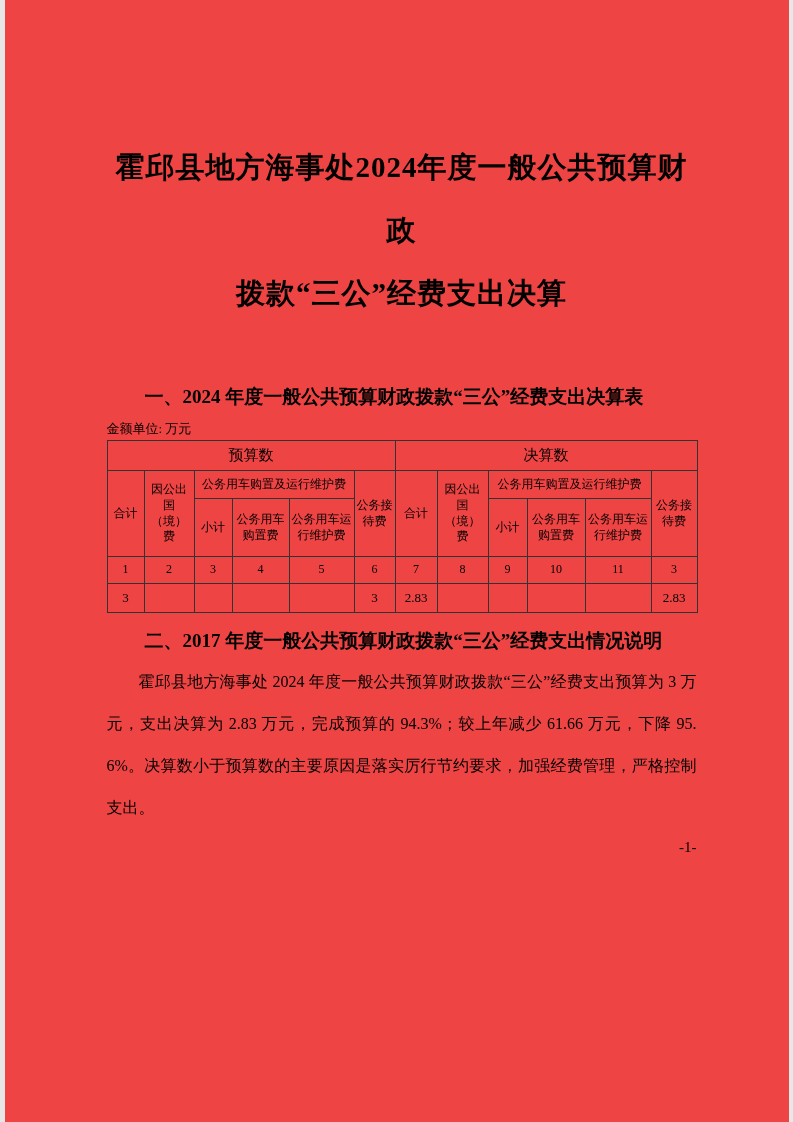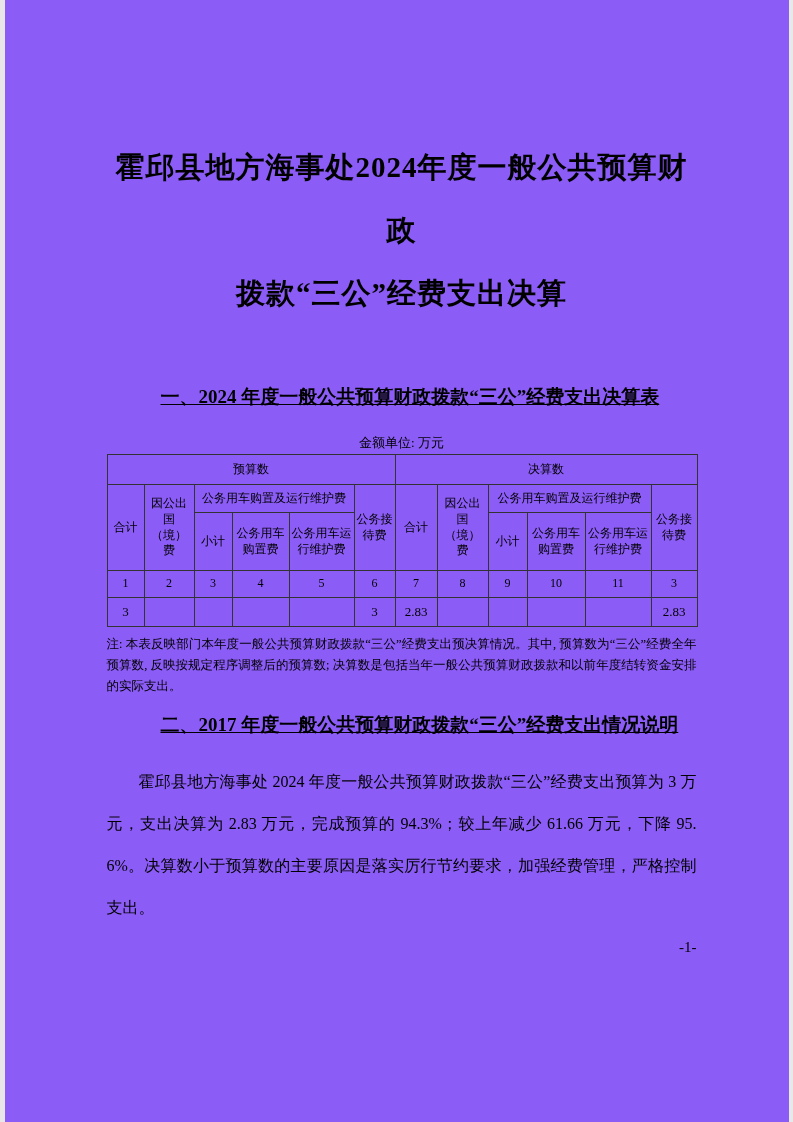--- a/index.html
+++ b/index.html
@@ -1,73 +1,72 @@
 <!DOCTYPE html>
 <html><head>
 <meta charset="utf-8">
 <style>
   * { box-sizing: border-box; }
   html, body { margin: 0; padding: 0; background: #e8e8e8; }
   .page {
     width: 784px;
     height: 1122px;
     margin: 0 auto;
-    background: #8b5cf6;
+    background: #ef4444;
     position: relative;
     font-family: "Liberation Serif", "DejaVu Serif", serif;
     color: #000;
     overflow: hidden;
   }
   .content {
     width: 590px;
     margin-left: 102px;
   }
   .doc-title {
     margin: 136px 0 0 0;
     font-size: 29px;
     font-weight: bold;
     text-align: center;
     line-height: 63px;
     letter-spacing: 1px;
   }
   .doc-title .title-line { display: block; }
   .h-sec {
-    margin: 16px;
+    margin: 0;
     font-size: 19px;
     font-weight: bold;
     line-height: 40px;
     text-indent: 2em;
     text-align: justify;
     word-break: break-all;
-    text-decoration: underline;
   }
   .h-sec1 { margin-top: 52px; }
   .h-sec2 { margin-top: 8px; }
   .unit-note {
     margin: 2px 0 2px 0;
     font-size: 13px;
     line-height: 19px;
-    text-align: center;
+    text-align: left;
   }
   table.budget-table {
     width: 590px;
     border-collapse: collapse;
     table-layout: fixed;
   }
   table.budget-table td {
     border: 1px solid #333;
     text-align: center;
     vertical-align: middle;
     font-size: 12px;
     line-height: 1.3;
     padding: 1px 2px;
     word-break: break-all;
     overflow: hidden;
   }
-  tr.row-group td { height: 30px; font-size: 12px; }
+  tr.row-group td { height: 30px; font-size: 15px; }
   tr.row-h2 td { height: 28px; margin-top: 7px; }
   tr.row-h3 td { height: 58px; }
   tr.row-index td { height: 27px; }
   tr.row-data td { height: 29px; font-size: 13px; }
   .table-note {
     margin: 7px 0 0 0;
     font-size: 12.5px;
     line-height: 21px;
     text-align: justify;
     word-break: break-all;
@@ -163,21 +162,20 @@
           <td>2.83</td>
           <td></td>
           <td></td>
           <td></td>
           <td></td>
           <td>2.83</td>
         </tr>
       </tbody>
     </table>
 
-    <p class="table-note">注: 本表反映部门本年度一般公共预算财政拨款“三公”经费支出预决算情况。其中, 预算数为“三公”经费全年预算数, 反映按规定程序调整后的预算数; 决算数是包括当年一般公共预算财政拨款和以前年度结转资金安排的实际支出。</p>
 
     <p class="h-sec h-sec2">二、2017 年度一般公共预算财政拨款“三公”经费支出情况说明</p>
 
 
     <p class="body-para">霍邱县地方海事处 2024 年度一般公共预算财政拨款“三公”经费支出预算为 3 万元，支出决算为 2.83 万元，完成预算的 94.3%；较上年减少 61.66 万元，下降 95.6%。决算数小于预算数的主要原因是落实厉行节约要求，加强经费管理，严格控制支出。</p>
 
     <div class="page-num">-1-</div>
 
   </div>
 </div>

